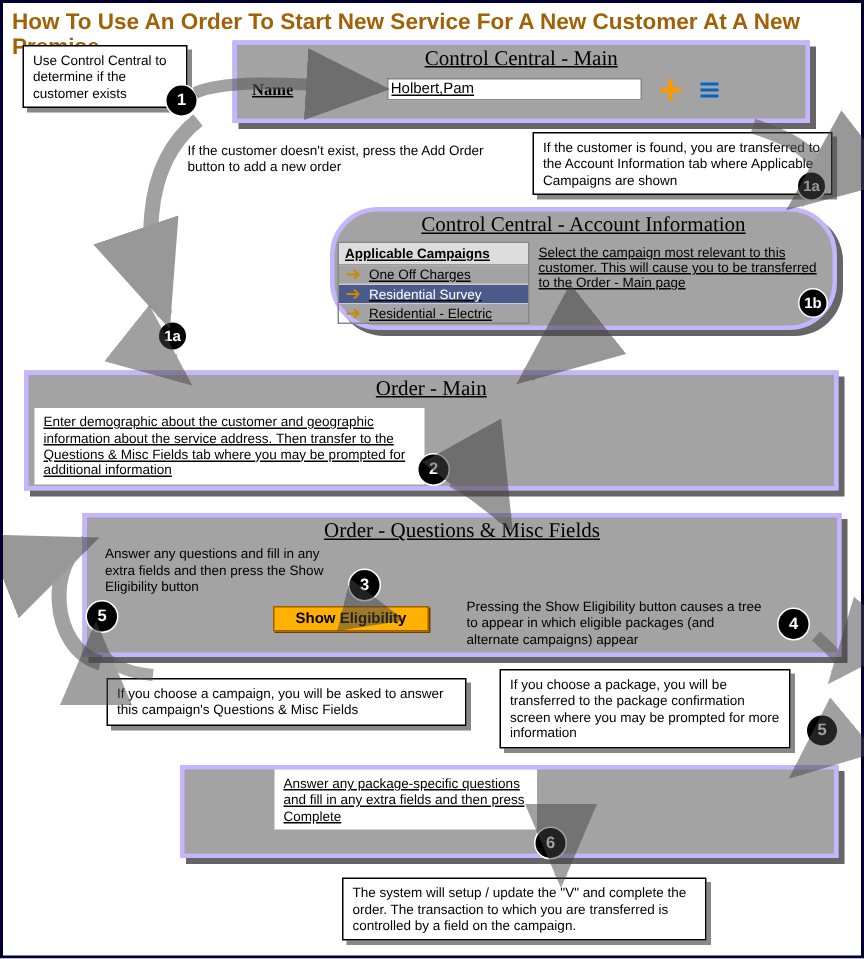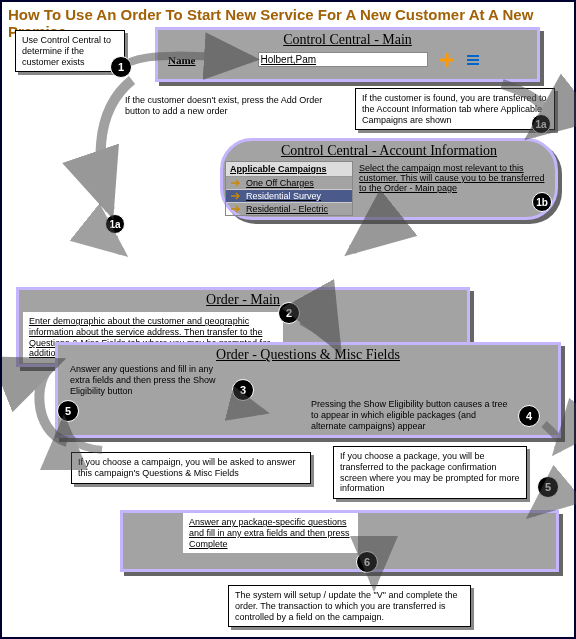--- a/index.html
+++ b/index.html
@@ -85,31 +85,32 @@
             </span>
           <span>Residential - Electric</span>
         </div>
       </div>
       <div style="flex:1; font-size:9px; padding:2px 2px 0;">Select the campaign most relevant to this customer.  This will cause you to be transferred to the Order - Main page</div>
     </div>
   </div>
   <div class="num small" style="left:530px; top:190px;">1b</div>
   <div class="num small" style="left:103px; top:212px;">1a</div>
 
-  <div class="panel" style="left:14px; top:245px; width:454px; height:80px;margin-top:40px;">
+  <div class="panel" style="left:14px; top:245px; width:543px; height:80px;">
     <div class="hdr">Order - Main</div>
     <div class="box" style="position:static; box-shadow:none; border:none; max-width:260px; margin-left:4px; margin-top:2px;">Enter demographic about the customer and geographic information about the service address.  Then transfer to the Questions &amp; Misc Fields tab where you may be prompted for additional information</div>
   </div>
   <div class="num" style="left:276px; top:300px;">2</div>
 
   <div class="panel" style="left:53px; top:340px; width:506px; height:96px;">
     <div class="hdr">Order - Questions &amp; Misc Fields</div>
   </div>
   <div class="box" style="left:62px; top:358px; width:170px; border:none; box-shadow:none; background:transparent;">Answer any questions and fill in any extra fields and then press the Show Eligibility button</div>
   <div class="num" style="left:230px; top:377px;">3</div>
+  <button class="show-elig" style="left:180px; top:402px;">Show Eligibility</button>
   <div class="box" style="left:303px; top:393px; width:210px; border:none; box-shadow:none; background:transparent;">Pressing the Show Eligibility button causes a tree to appear in which eligible packages (and alternate campaigns) appear</div>
   <div class="num" style="left:516px; top:403px;">4</div>
   <div class="num" style="left:55px; top:398px;">5</div>
 
   <div class="box" style="left:69px; top:450px; width:240px;">If you choose a campaign, you will be asked to answer this campaign's Questions &amp; Misc Fields</div>
   <div class="box" style="left:331px; top:444px; width:194px;">If you choose a package, you will be transferred to the package confirmation screen where you may be prompted for more information</div>
   <div class="num" style="left:535px; top:474px;">5</div>
 
   <div class="panel" style="left:118px; top:508px; width:439px; height:62px;">
     <div class="box" style="position:static; box-shadow:none; border:none; width:175px; margin-left:60px;">Answer any package-specific questions and fill in any extra fields and then press Complete</div>

